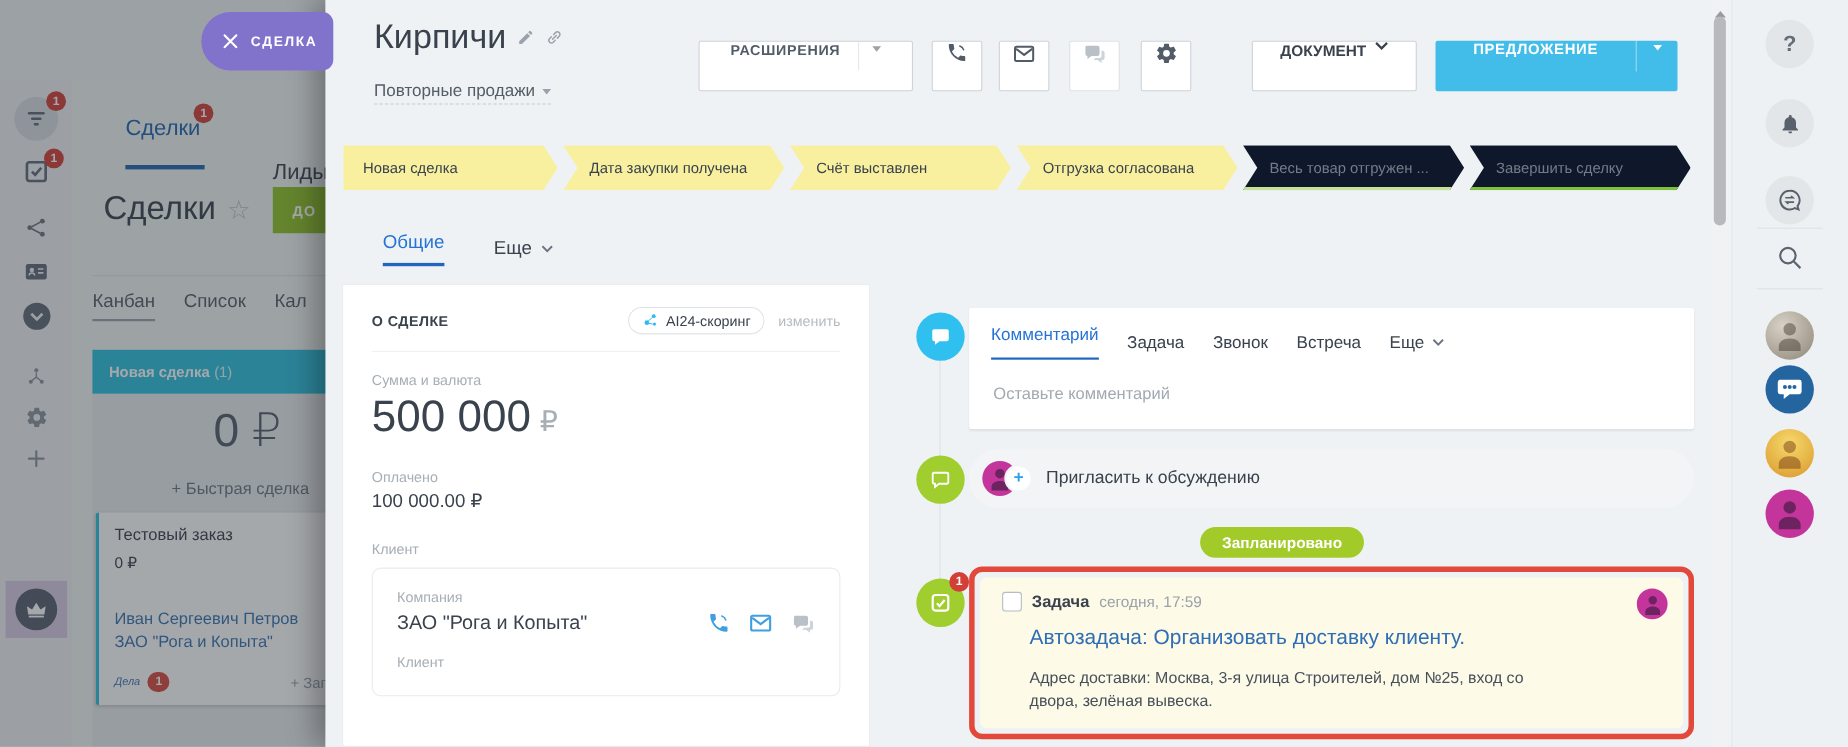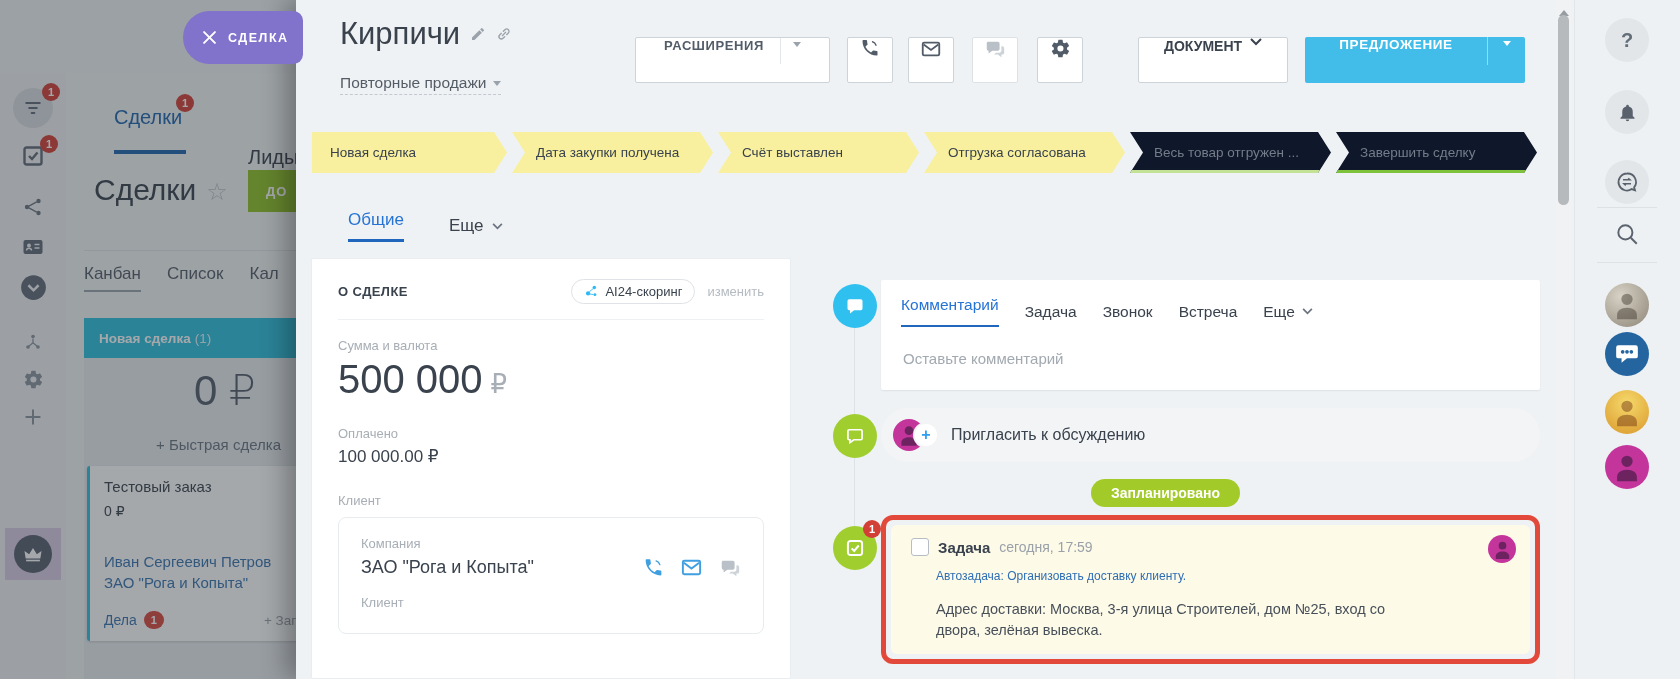--- a/index.html
+++ b/index.html
@@ -39,21 +39,21 @@
   .kanban-head .cnt{font-weight:400;opacity:.85;margin-left:4px;}
   .kanban-body{position:absolute;top:40px;left:0;right:0;bottom:0;background:#e8edf0;}
   .kanban-sum{position:absolute;left:110px;top:8px;font-size:42px;font-weight:300;color:#535c69;}
   .quick-deal{position:absolute;left:72px;top:78px;font-size:15px;color:#6b7580;}
   .deal-card{position:absolute;left:3px;top:108px;right:-10px;height:175px;background:#fff;border-left:3px solid #2ebfdd;
              border-radius:3px;box-shadow:0 1px 3px rgba(0,0,0,.15);padding:12px 14px;box-sizing:border-box;}
   .deal-card .t{font-size:15px;color:#39424d;margin-bottom:8px;}
   .deal-card .a{font-size:14px;color:#39424d;margin-bottom:8px;}
   .deal-card .c{font-size:15px;color:#3a74b0;line-height:1.4;margin-top:32px;}
   .deal-card .foot{position:absolute;left:14px;right:10px;bottom:12px;display:flex;align-items:center;}
-  .deal-card .dela{color:#3a74b0;font-size:14px;}
+  .deal-card .dela{color:#3a74b0;font-size:10px;font-style:italic;}
   .pill-red{min-width:12px;height:18px;padding:0 4px;margin-left:7px;border-radius:9px;background:#d94b3f;color:#fff;
             font-size:11px;font-weight:700;display:inline-flex;align-items:center;justify-content:center;}
   .plan-link{margin-left:auto;color:#9aa1a9;font-size:13.5px;white-space:nowrap;}
   .dim{position:absolute;inset:0;background:rgba(40,47,56,.42);z-index:5;}
 
   
   .slider-pill{position:absolute;left:183px;top:11px;height:53px;width:120px;z-index:30;background:#8172cc;
                border-radius:27px 10px 10px 27px;display:flex;align-items:center;color:#fff;cursor:pointer;}
   .slider-pill .x{margin-left:20px;display:flex;}
   .slider-pill .lbl{margin-left:12px;font-size:12.5px;font-weight:700;letter-spacing:1.5px;}
@@ -135,21 +135,21 @@
                display:flex;align-items:center;justify-content:center;margin-left:-10px;box-shadow:0 0 0 2px #f2f4f5;}
   .planned{margin-top:17px;margin-left:210px;display:inline-block;background:#a2cb2a;color:#fff;font-weight:700;
            font-size:14px;padding:6px 20px;border-radius:16px;}
   .task-outline{margin-top:8px;border:5px solid #e2493a;border-radius:12px;padding:5px;}
   .task-inner{background:#fdfae8;border-radius:6px;padding:13px 20px;position:relative;min-height:96px;}
   .task-head{display:flex;align-items:center;gap:9px;}
   .cb{width:16px;height:16px;background:#fff;border:1px solid #b6bdc4;border-radius:3px;cursor:pointer;}
   .task-type{font-size:15px;font-weight:700;color:#39424d;}
   .task-time{font-size:14px;color:#9aa1a9;}
   .task-av{position:absolute;right:14px;top:10px;}
-  .task-link{margin:13px 0 16px 25px;font-size:12px;color:#2e6eb5;cursor:pointer;}
+  .task-link{margin:13px 0 16px 25px;font-size:19px;color:#2e6eb5;cursor:pointer;}
   .task-text{margin:7px 0 0 25px;font-size:14.5px;color:#474f59;line-height:1.45;max-width:490px;}
 
   .sb-track{position:absolute;right:4px;top:0;bottom:0;width:15px;background:#f1f2f3;}
   .sb-arrow{position:absolute;top:5px;left:3px;width:0;height:0;border:5px solid transparent;border-bottom:6px solid #969ca2;}
   .sb-thumb{position:absolute;top:15px;left:2px;width:11px;height:190px;background:#b7babd;border-radius:6px;}
 
   
   .right-rail{position:absolute;right:0;top:0;width:105px;height:100%;background:#eef1f4;border-left:1px solid #e2e6e9;z-index:10;}
   .rr-circle{position:absolute;left:30px;width:44px;height:44px;border-radius:50%;background:#e2e6e9;
              display:flex;align-items:center;justify-content:center;color:#5a636e;cursor:pointer;}

